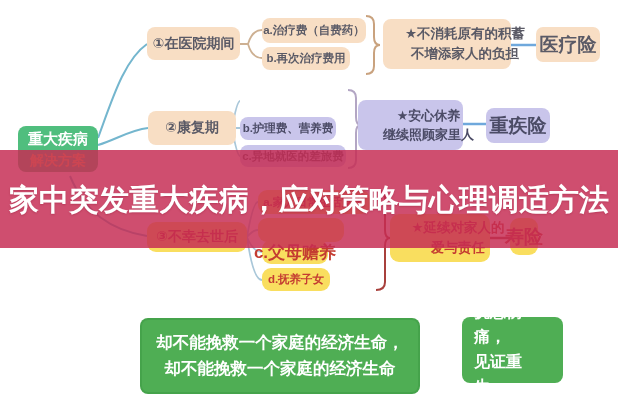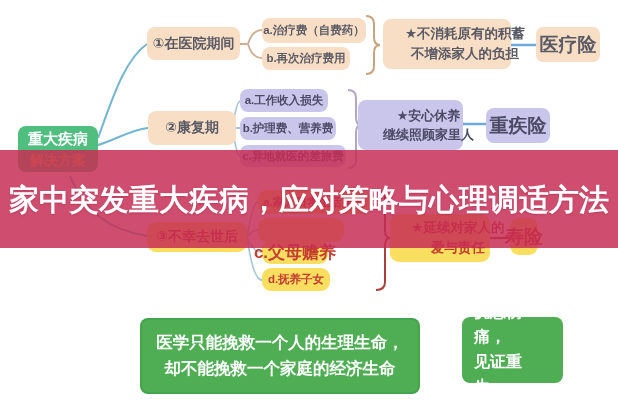--- a/index.html
+++ b/index.html
@@ -61,42 +61,41 @@
   <div class="node box-orange" style="left:147px;top:27px;width:93px;height:33px;font-size:14px;">①在医院期间</div>
   <div class="node box-orange" style="left:262px;top:18px;width:104px;height:25px;font-size:11.5px;">a.治疗费（自费药）</div>
   <div class="node box-orange" style="left:262px;top:47px;width:88px;height:23px;font-size:11.5px;">b.再次治疗费用</div>
   <div class="node box-orange benefit" style="left:383px;top:19px;width:128px;height:50px;font-size:13.5px;">
     <div>★不消耗原有的积蓄</div>
     <div>不增添家人的负担</div>
   </div>
   <div class="node box-orange product" style="left:536px;top:27px;width:64px;height:35px;border-radius:7px;">医疗险</div>
 
   <div class="node box-orange" style="left:148px;top:111px;width:88px;height:34px;font-size:14px;">②康复期</div>
-  <div class="node box-lav" style="left:240px;top:89px;width:88px;height:23px;font-size:11.5px;">a.工作收入损失</div>
   <div class="node box-lav" style="left:240px;top:117px;width:96px;height:23px;font-size:11.5px;">b.护理费、营养费</div>
   <div class="node box-lav" style="left:240px;top:145px;width:106px;height:22px;font-size:11.5px;">c.异地就医的差旅费</div>
   <div class="node box-lav benefit" style="left:358px;top:100px;width:105px;height:50px;font-size:13px;">
     <div>★安心休养</div>
     <div>继续照顾家里人</div>
   </div>
   <div class="node box-lav product" style="left:486px;top:108px;width:64px;height:35px;">重疾险</div>
 
   <div class="node box-yellow" style="left:147px;top:222px;width:100px;height:30px;font-size:14px;">③不幸去世后</div>
   <div class="node box-yellow" style="left:258px;top:190px;width:112px;height:24px;font-size:11.5px;">a.家人日常生活支出</div>
   <div class="node box-yellow" style="left:258px;top:218px;width:86px;height:24px;font-size:11.5px;"></div>
   <div class="node box-yellow" style="left:262px;top:240px;width:66px;height:24px;font-size:17px;">c.父母赡养</div>
   <div class="node box-yellow" style="left:262px;top:268px;width:68px;height:23px;font-size:11.5px;">d.抚养子女</div>
   <div class="node box-yellow benefit" style="left:390px;top:214px;width:100px;height:48px;font-size:13.5px;">
     <div>★延续对家人的</div>
     <div>爱与责任</div>
   </div>
   <div class="node box-yellow product" style="left:510px;top:218px;width:28px;height:37px;">寿险</div>
 
   <div class="quote" style="left:140px;top:318px;width:280px;height:76px;font-size:16.5px;padding:6px 12px;border:2px solid rgba(0,90,20,0.12);text-align:center;">
-    <div>医学只能挽救一个人的生理生命，</div>
+    <div>却不能挽救一个家庭的经济生命，</div>
     <div>却不能挽救一个家庭的经济生命</div>
   </div>
   <div class="quote" style="left:462px;top:317px;width:101px;height:66px;font-size:16px;padding:6px 12px;text-align:left;">
     <div>抚慰伤痛，</div>
     <div>见证重生。</div>
   </div>
 
   <div class="banner">
     <div class="line">家中突发重大疾病，应对策略与心理调</div>
     <div class="line">适方法</div>

